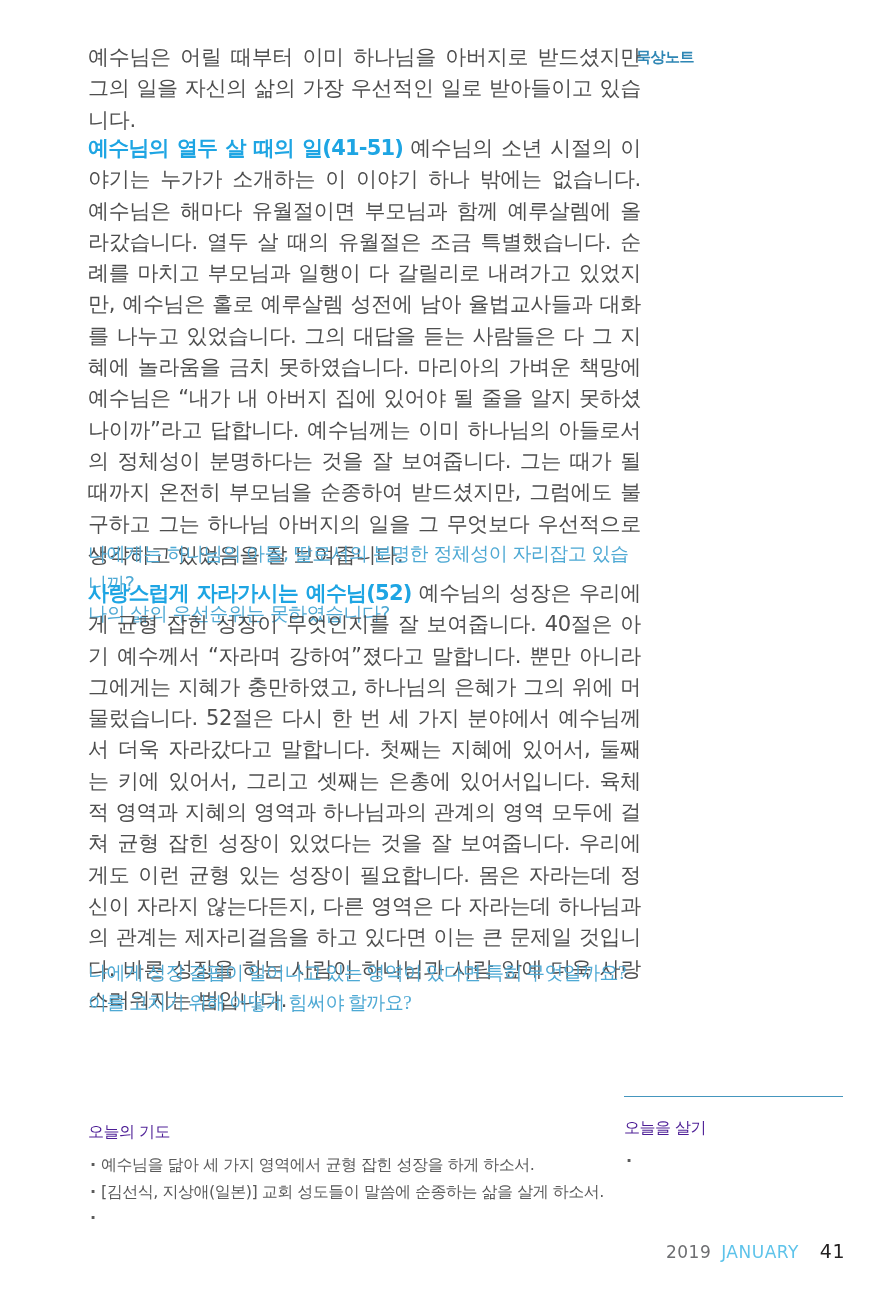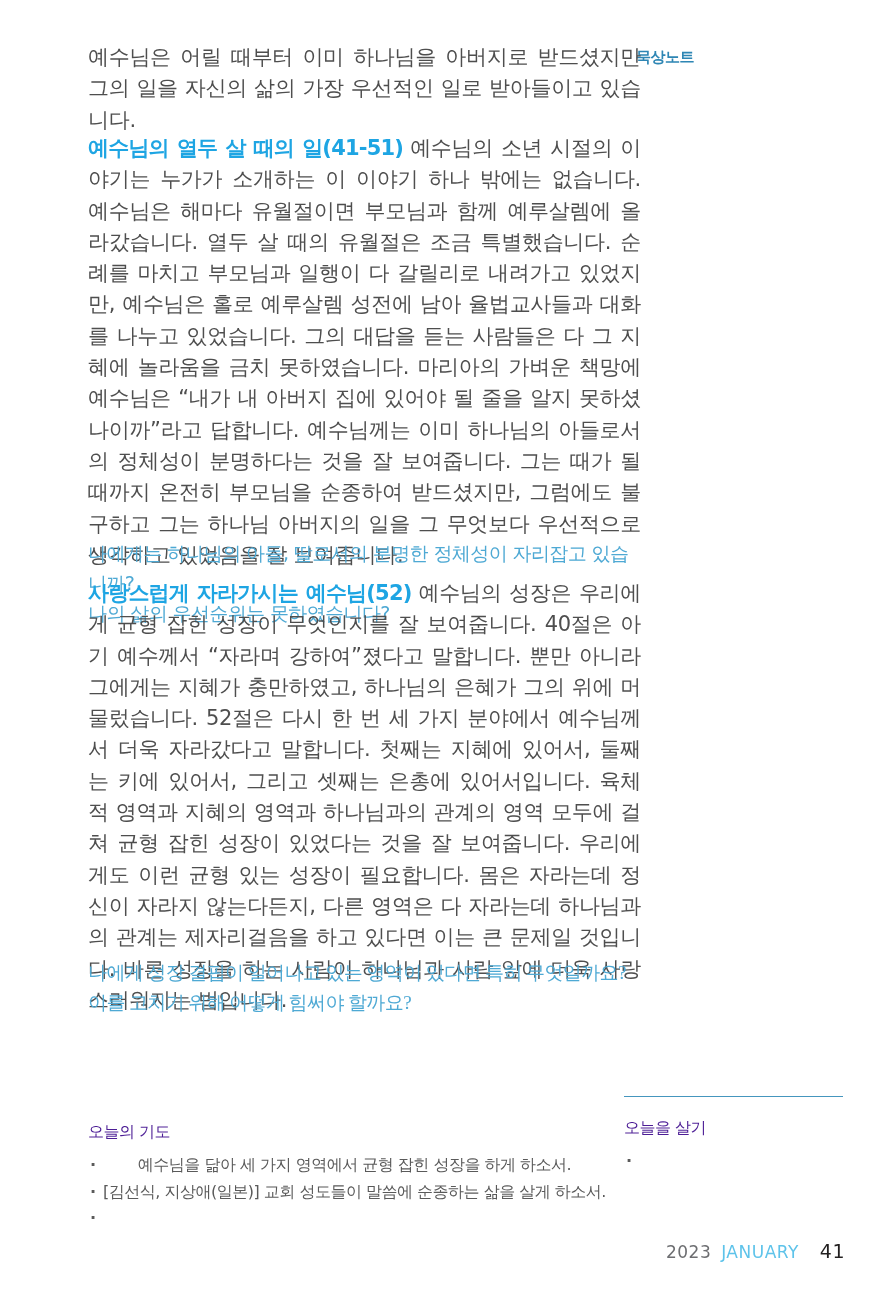--- a/index.html
+++ b/index.html
@@ -69,21 +69,20 @@
   }
   .bullet-list { list-style: none; }
   .bullet-list li {
     position: relative;
     font-size: 16px;
     line-height: 26.5px;
     color: #5a5a5a;
     letter-spacing: -0.5px;
     padding-left: 13px;
     word-break: break-all;
-    text-align: center;
   }
   .bullet-list li::before {
     content: "\00B7";
     position: absolute;
     left: 2px;
     top: 0;
     color: #5a5a5a;
     font-weight: bold;
   }
 
@@ -139,18 +138,18 @@
 
   <div class="living-block">
     <span class="rule"></span>
     <div class="block-title">오늘을 살기</div>
     <ul class="bullet-list">
       <li></li>
     </ul>
   </div>
 
   <div class="footer">
-    <span class="year">2023</span>
+    <span class="year">2019</span>
     <span class="month">JANUARY</span>
     <span class="page-num">41</span>
   </div>
 
 </div>
 
 </body></html>

